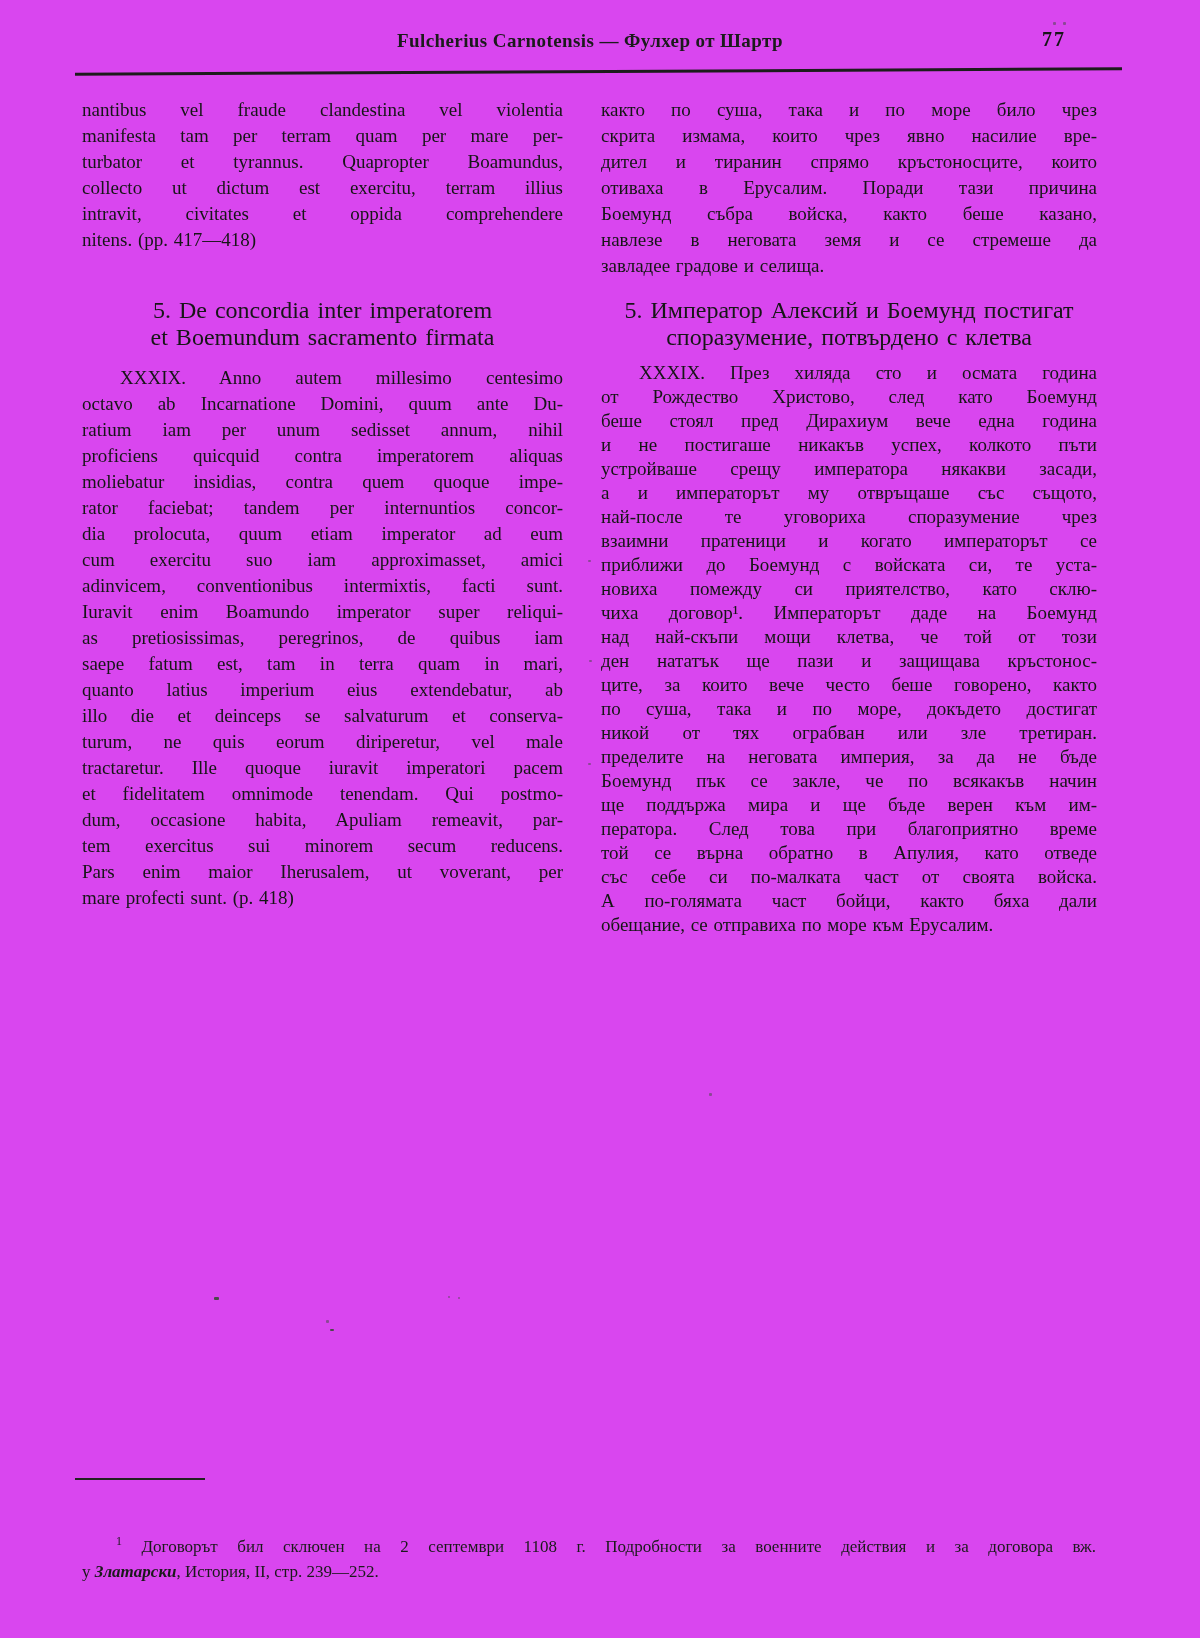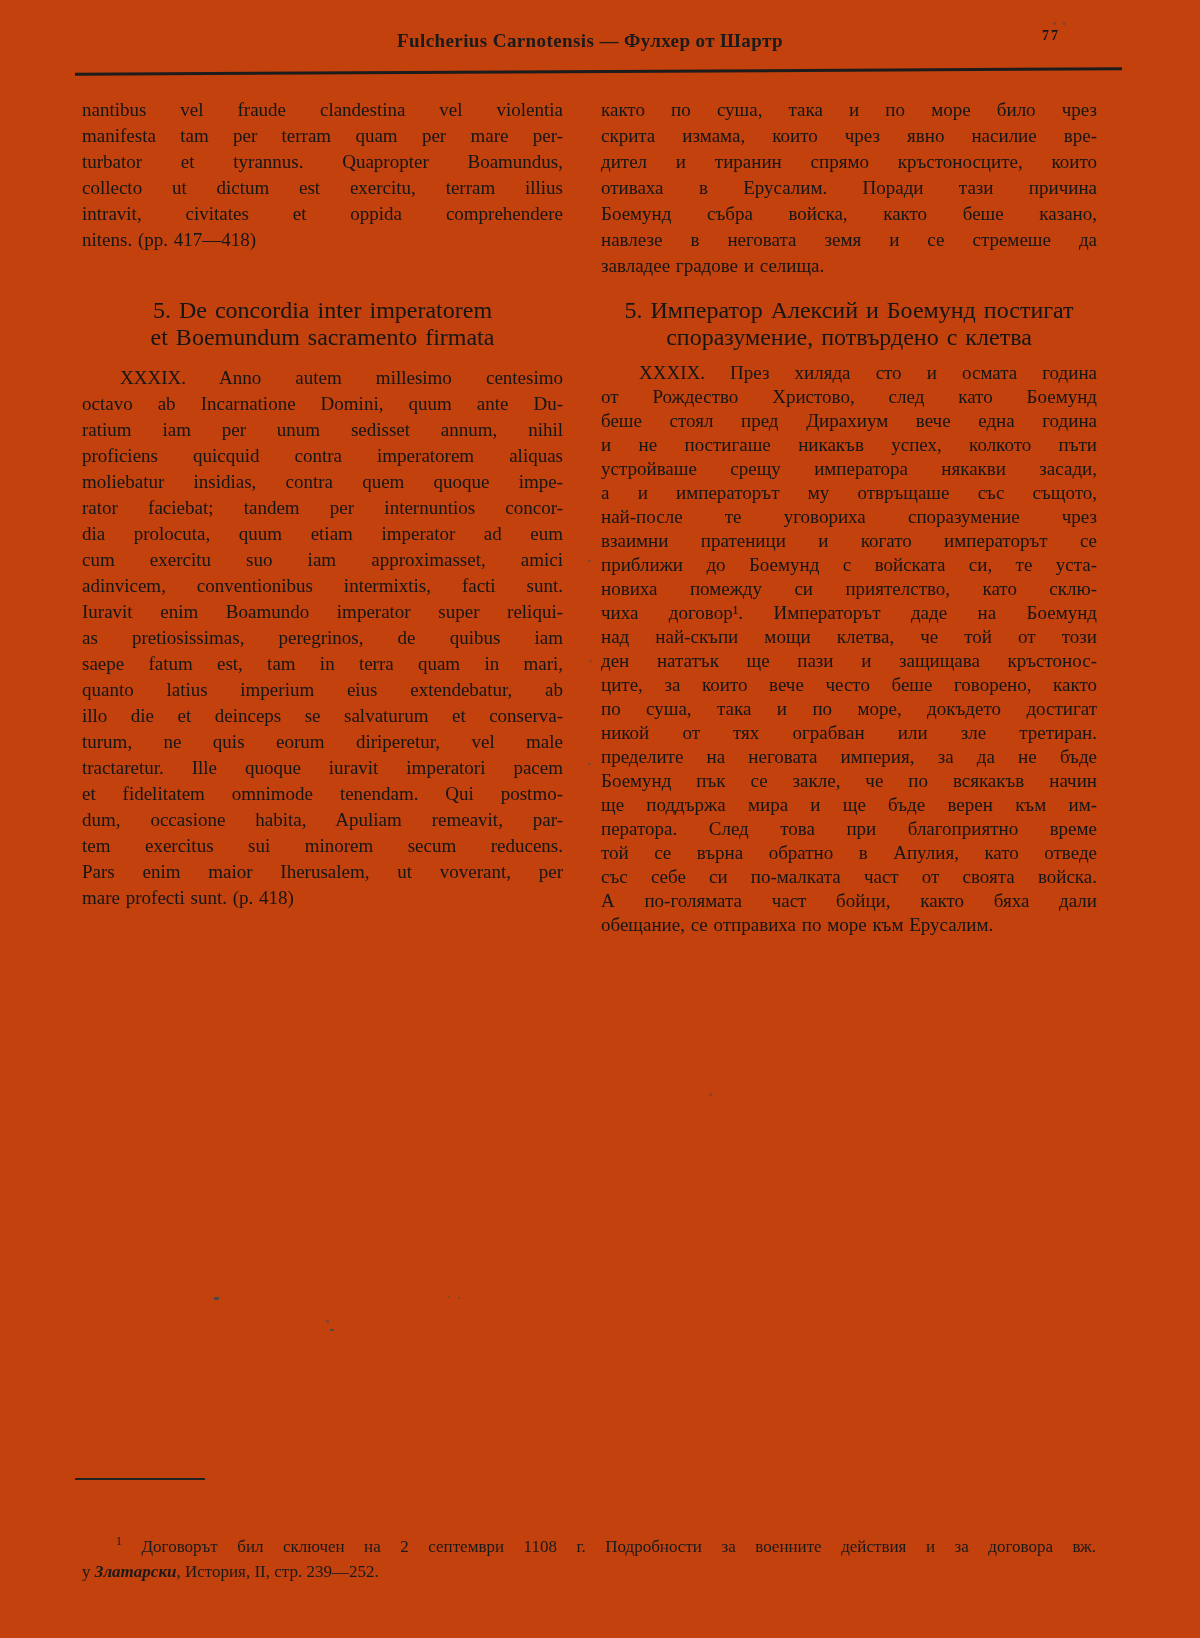--- a/index.html
+++ b/index.html
@@ -1,39 +1,39 @@
 <!DOCTYPE html>
 <html><head>
 <meta charset="utf-8">
 <style>
   html, body { margin: 0; padding: 0; background: #e8e6e0; }
   .page {
     position: relative;
     width: 1200px;
     height: 1638px;
-    background: #c2410c;
+    background: #d946ef;
     color: #161616;
     font-family: "Liberation Serif", "DejaVu Serif", serif;
     overflow: hidden;
   }
 
   
   .running-head {
     position: absolute;
     top: 30px; left: 0; width: 1180px;
     text-align: center;
     font-size: 19px;
     letter-spacing: 0.4px;
     font-weight: 600;
     color: #1b1b1b;
   }
   .page-number {
     position: absolute;
     top: 28px; left: 1042px;
-    font-size: 14px;
+    font-size: 20px;
     font-weight: 700;
     letter-spacing: 2px;
     color: #161616;
   }
   .head-rule {
     position: absolute;
     left: 75px; top: 70px;
     width: 1047px; height: 3px;
     background: #1c1c1c;
     transform: rotate(-0.3deg);

